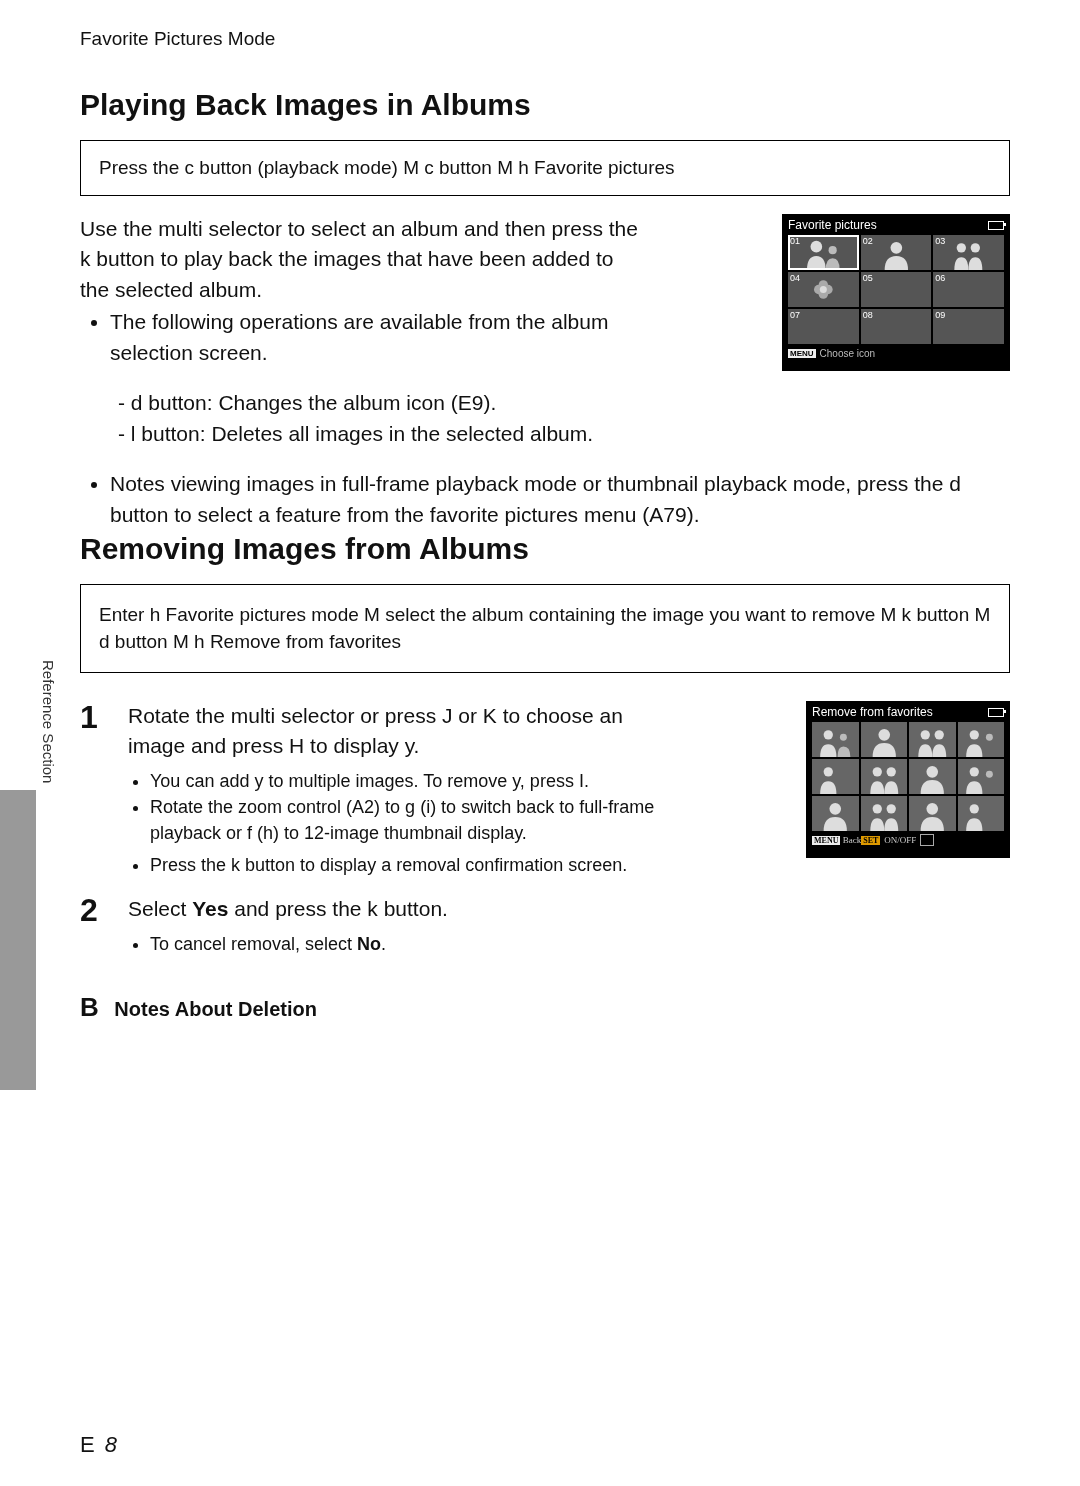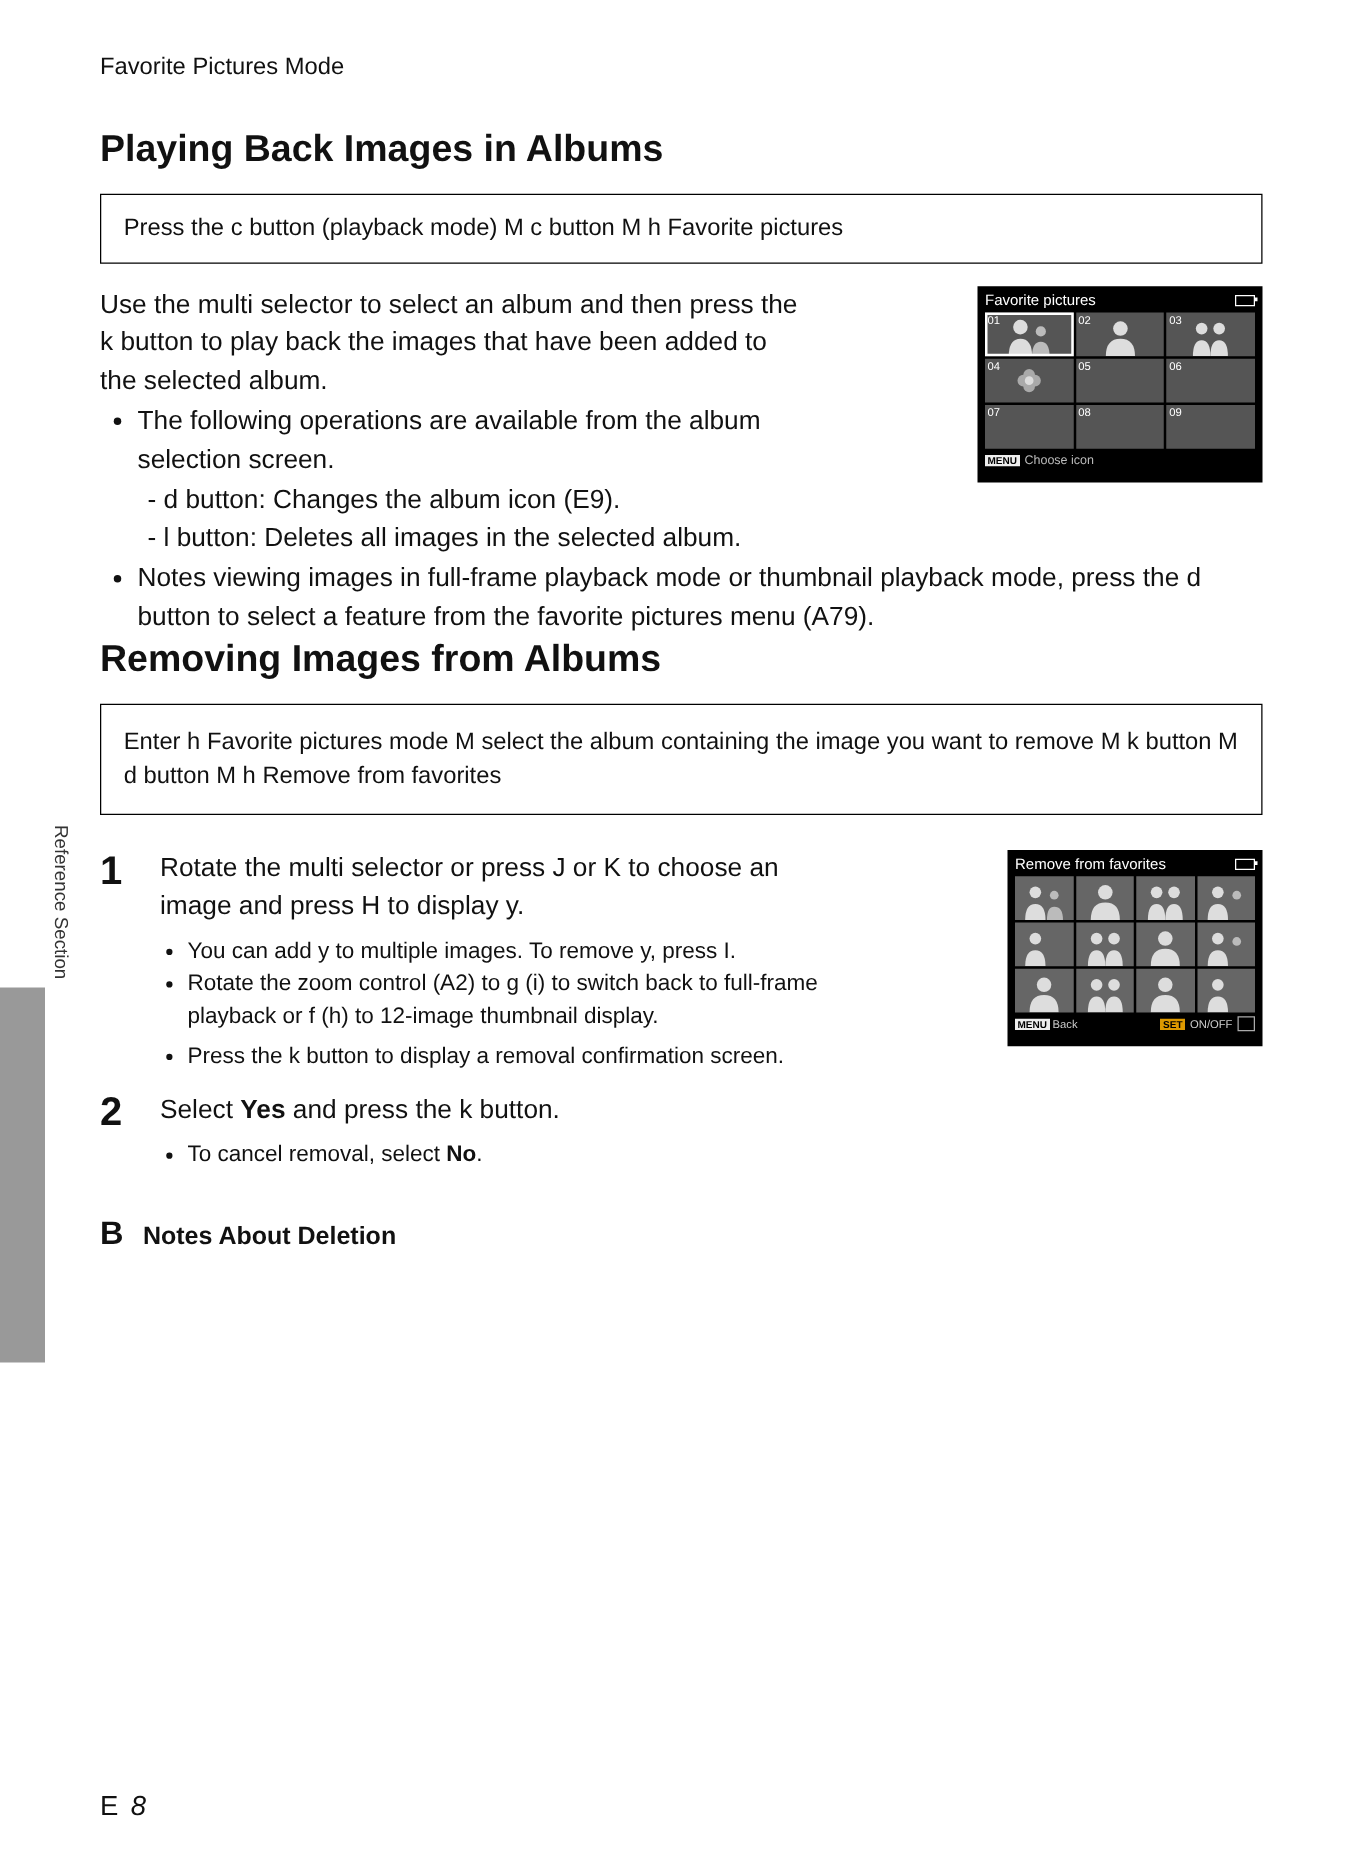--- a/index.html
+++ b/index.html
@@ -6,21 +6,21 @@
     margin: 0;
     padding: 0;
     font-family: Arial, Helvetica, sans-serif;
     background: #fff;
     color: #111;
     width: 1080px;
     height: 1486px;
     position: relative;
   }
   .page {
-    padding: 43px 70px 30px 80px;
+    padding: 28px 70px 30px 80px;
   }
   .running-header {
     font-size: 19px;
     margin-bottom: 38px;
   }
   h1 {
     font-size: 30px;
     font-weight: bold;
     margin: 0 0 18px 0;
   }
@@ -124,21 +124,21 @@
     margin: 2px 0 0 0;
     font-size: 21px;
     line-height: 1.45;
   }
   ul.outer > li {
     margin-bottom: 2px;
   }
   ul.inner {
     list-style: none;
     padding-left: 22px;
-    margin: 2px 0;
+    margin: 20px 0;
   }
   ul.inner > li::before {
     content: "- ";
     margin-left: -14px;
   }
   .step-row {
     display: flex;
     gap: 18px;
     margin-bottom: 10px;
     position: relative;
@@ -183,23 +183,24 @@
   .thumb-s {
     background: #666;
     height: 35px;
     position: relative;
     overflow: hidden;
   }
   .remove-footer {
     font-size: 9px;
     margin-top: 3px;
     display: flex;
-    justify-content: space-between;
+    justify-content: flex-start;
     align-items: center;
     color: #ccc;
+    font-family: Liberation Serif, serif;
   }
   .onoff {
     display: flex;
     align-items: center;
     gap: 4px;
   }
   .small-icon {
     width: 12px;
     height: 10px;
     border: 1px solid #aaa;

